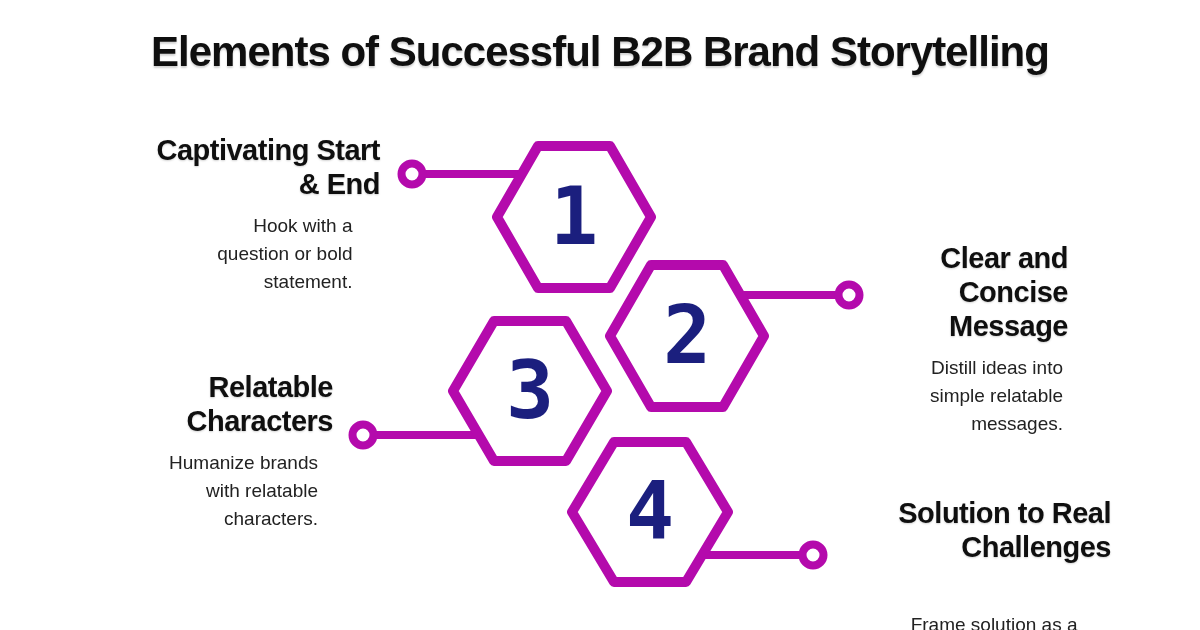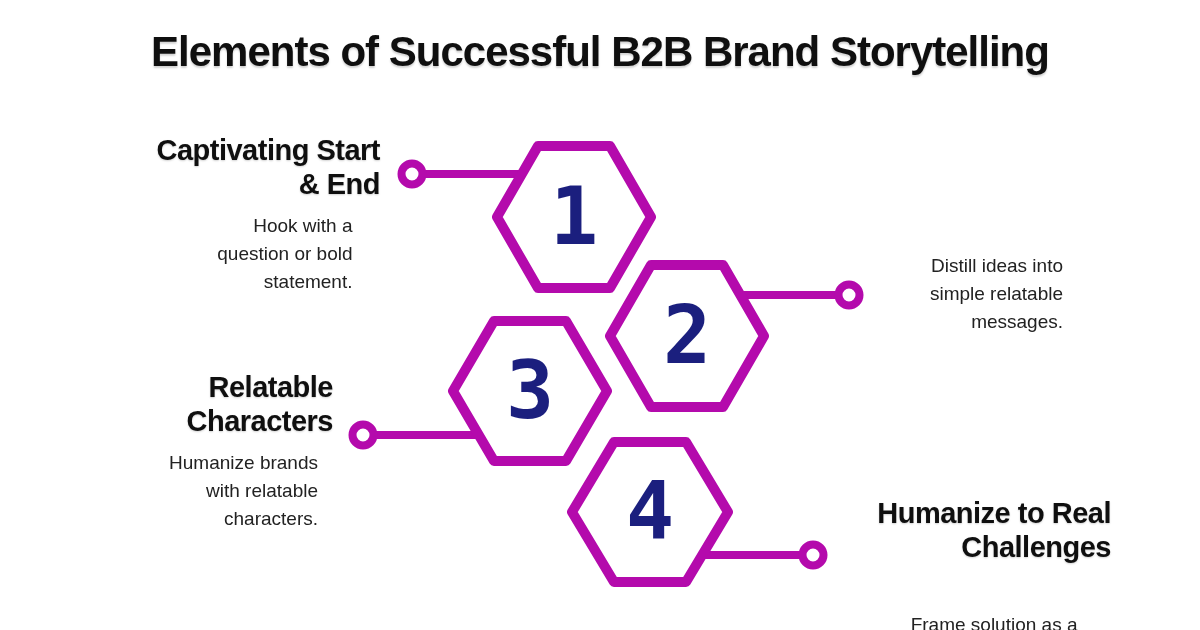--- a/index.html
+++ b/index.html
@@ -93,26 +93,27 @@
   <div class="num n2">2</div>
   <div class="num n3">3</div>
   <div class="num n4">4</div>
 
   <div class="item item1">
     <div class="heading">Captivating Start &amp; End</div>
     <div class="desc">Hook with a question or bold statement.</div>
   </div>
 
   <div class="item item2">
+    <div class="heading">Clear and Concise Message</div>
     <div class="desc">Distill ideas into simple relatable messages.</div>
   </div>
 
   <div class="item item3">
     <div class="heading">Relatable Characters</div>
     <div class="desc">Humanize brands with relatable characters.</div>
   </div>
 
   <div class="item item4">
-    <div class="heading">Humanize to Real Challenges</div>
+    <div class="heading">Solution to Real Challenges</div>
     <div class="desc">Frame solution as a turning point.</div>
   </div>
 
 </div>
 
 </body></html>

